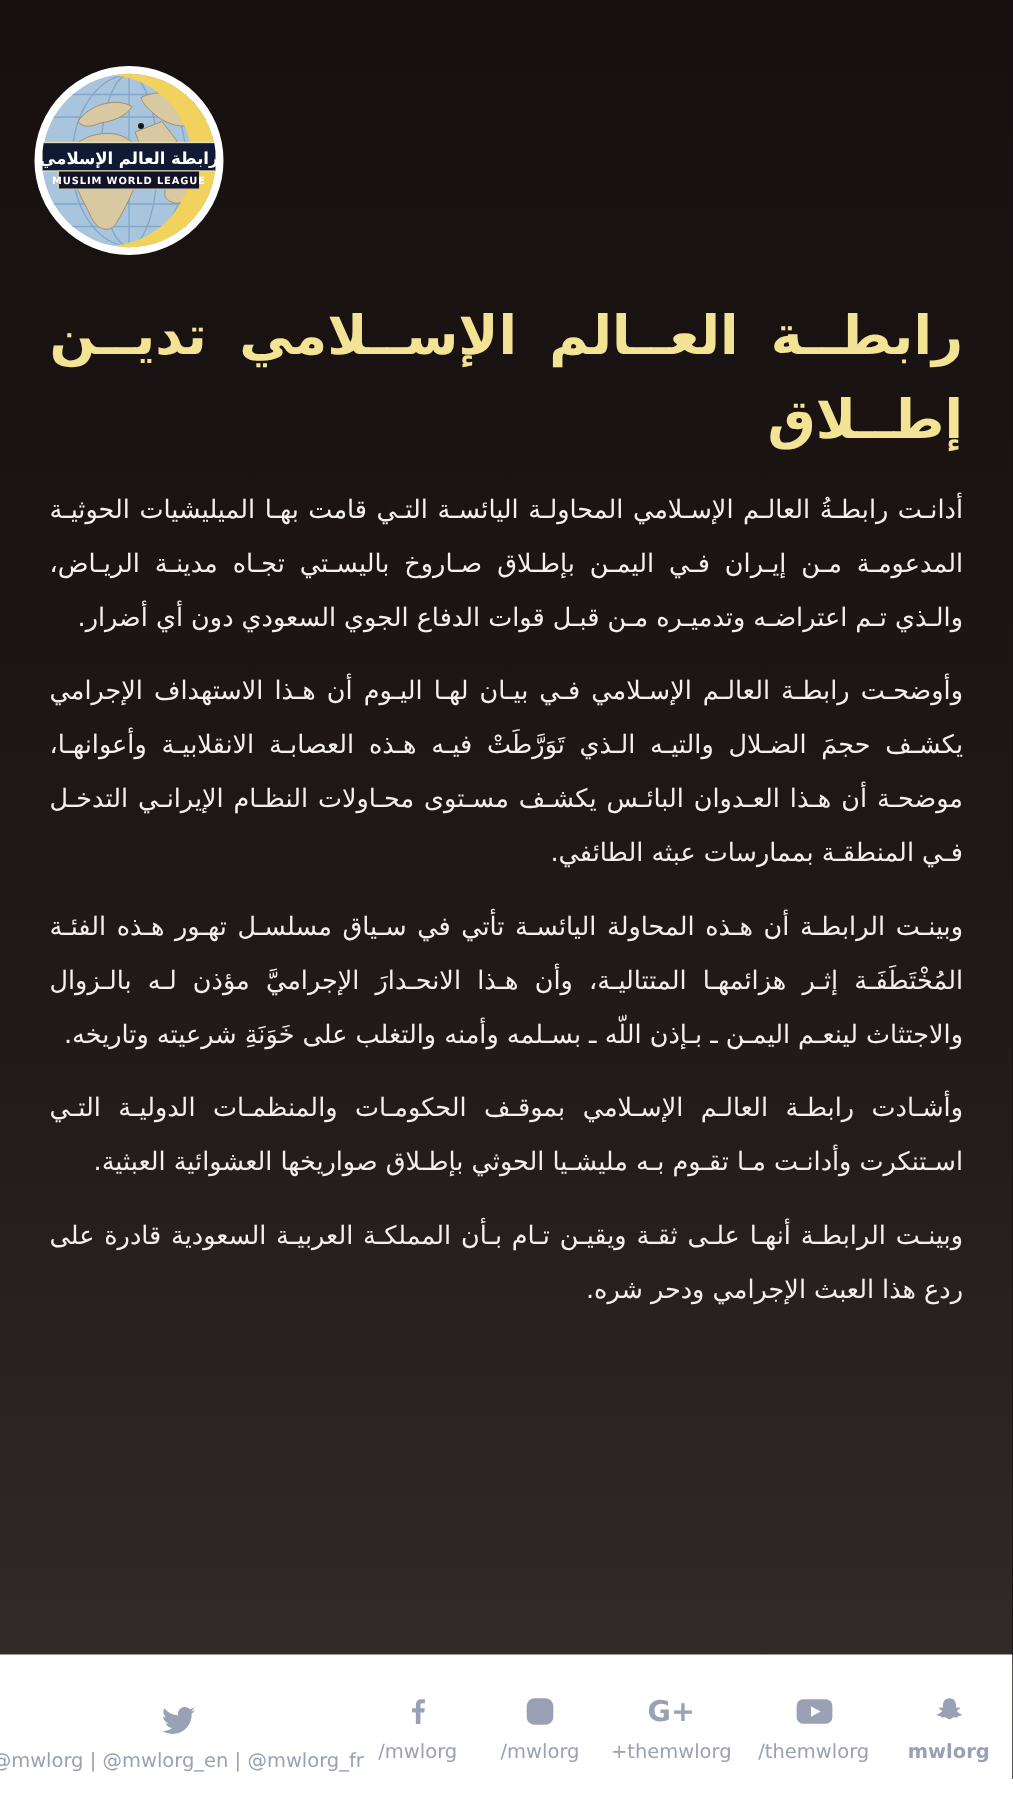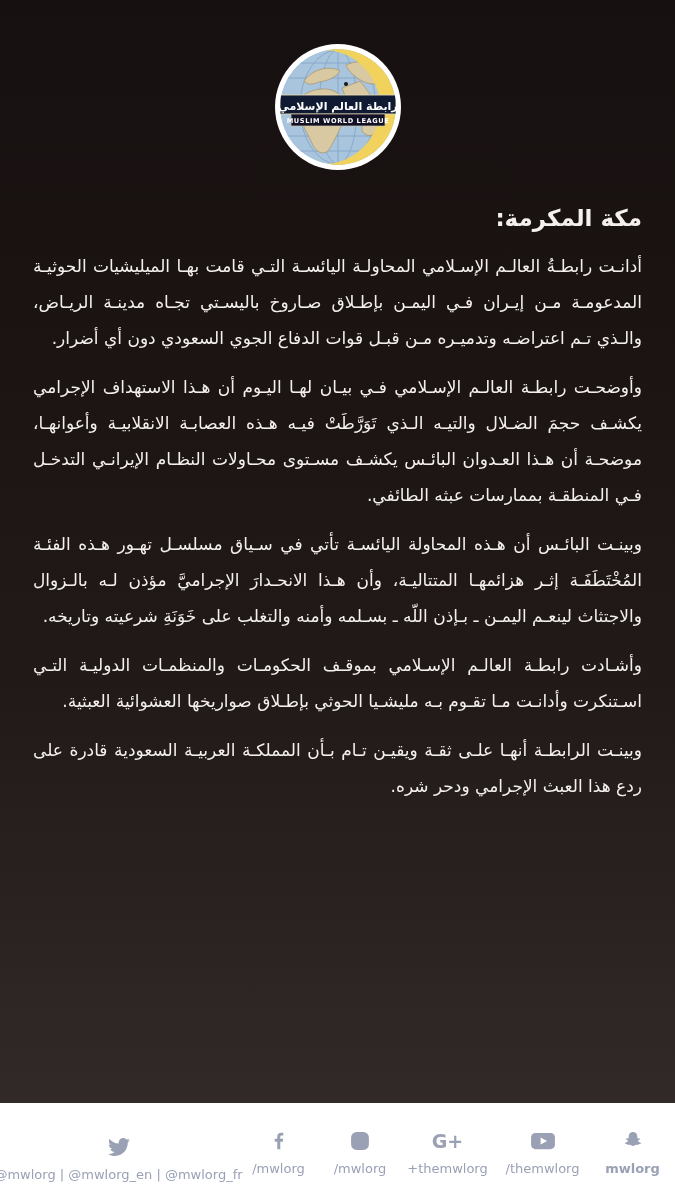--- a/index.html
+++ b/index.html
@@ -2,21 +2,21 @@
 <html lang="ar"><head>
 <meta charset="utf-8">
 <style>
   html,body{margin:0;padding:0;}
   body{width:675px;height:1200px;overflow:hidden;background:#111;}
   .page{
     position:relative;width:675px;height:1200px;
     background:linear-gradient(180deg,#171010 0%,#1b1413 30%,#221a18 58%,#2d2523 82%,#362e2c 100%);
     font-family:"DejaVu Sans",sans-serif;
   }
-  .logo-wrap{display:flex;justify-content:center;padding-top:37px;}
+  .logo-wrap{display:flex;padding-top:37px;margin-left:16px;}
   .headline{
     margin:20px 33px 0;direction:rtl;color:#f3e395;
     font-size:36px;font-weight:bold;line-height:56px;
   }
   .headline .hline{text-align:justify;text-align-last:justify;}
   .content{margin:0 33px;direction:rtl;color:#f3f0ee;}
   .dateline{margin-top:24px;font-size:23px;font-weight:bold;line-height:34px;text-align:right;}
   .content p{
     margin:13px 0 0;font-size:17px;line-height:36px;
     text-align:justify;text-align-last:right;letter-spacing:0;
@@ -91,27 +91,27 @@
       <g clip-path="url(#globeClip)">
         <rect x="-58" y="-12" width="116" height="19" fill="#101a33" stroke="#e5dcb8" stroke-width="0.9"></rect>
         <rect x="-47" y="7" width="94" height="12" fill="#131126" stroke="#cfc6a8" stroke-width="0.7"></rect>
       </g>
       <text x="0" y="2.5" text-anchor="middle" fill="#ffffff" font-family="DejaVu Sans, sans-serif" font-size="11" font-weight="bold">رابطة العالم الإسلامي</text>
       <text x="0" y="15.8" text-anchor="middle" fill="#ffffff" font-family="DejaVu Sans, sans-serif" font-size="6.6" font-weight="bold" letter-spacing="0.6">MUSLIM WORLD LEAGUE</text>
     </svg>
   </div>
 
   <div class="headline">
+    <div class="hline">رابطــة العــالم الإســلامي تديــن إطــلاق</div>
   </div>
 
   <div class="content">
-    <div class="dateline">مكة المكرمة:</div>
     <p>أدانـت رابطـةُ العالـم الإسـلامي المحاولـة اليائسـة التـي قامت بهـا الميليشيات الحوثيـة المدعومـة مـن إيـران فـي اليمـن بإطـلاق صـاروخ باليسـتي تجـاه مدينـة الريـاض، والـذي تـم اعتراضـه وتدميـره مـن قبـل قوات الدفاع الجوي السعودي دون أي أضرار.</p>
     <p>وأوضحـت رابطـة العالـم الإسـلامي فـي بيـان لهـا اليـوم أن هـذا الاستهداف الإجرامي يكشـف حجمَ الضـلال والتيـه الـذي تَوَرَّطَتْ فيـه هـذه العصابـة الانقلابيـة وأعوانهـا، موضحـة أن هـذا العـدوان البائـس يكشـف مسـتوى محـاولات النظـام الإيرانـي التدخـل فـي المنطقـة بممارسات عبثه الطائفي.</p>
-    <p>وبينـت البائـس أن هـذه المحاولة اليائسـة تأتي في سـياق مسلسـل تهـور هـذه الفئـة المُخْتَطَفَـة إثـر هزائمهـا المتتاليـة، وأن هـذا الانحـدارَ الإجراميَّ مؤذن لـه بالـزوال والاجتثاث لينعـم اليمـن ـ بـإذن اللّه ـ بسـلمه وأمنه والتغلب على خَوَنَةِ شرعيته وتاريخه.</p>
+    <p>وبينـت الرابطـة أن هـذه المحاولة اليائسـة تأتي في سـياق مسلسـل تهـور هـذه الفئـة المُخْتَطَفَـة إثـر هزائمهـا المتتاليـة، وأن هـذا الانحـدارَ الإجراميَّ مؤذن لـه بالـزوال والاجتثاث لينعـم اليمـن ـ بـإذن اللّه ـ بسـلمه وأمنه والتغلب على خَوَنَةِ شرعيته وتاريخه.</p>
     <p>وأشـادت رابطـة العالـم الإسـلامي بموقـف الحكومـات والمنظمـات الدوليـة التـي اسـتنكرت وأدانـت مـا تقـوم بـه مليشـيا الحوثي بإطـلاق صواريخها العشوائية العبثية.</p>
     <p>وبينـت الرابطـة أنهـا علـى ثقـة ويقيـن تـام بـأن المملكـة العربيـة السعودية قادرة على ردع هذا العبث الإجرامي ودحر شره.</p>
   </div>
 
   <div class="footer">
 
     <div class="social col-1">
       <span class="icon-box">
         <svg width="26" height="22" viewBox="0 0 24 24">
             <path d="M23.95 4.57c-.88.39-1.83.65-2.82.77 1.01-.6 1.79-1.57 2.16-2.72-.95.56-2 .97-3.12 1.19-.9-.95-2.18-1.55-3.6-1.55-2.72 0-4.92 2.2-4.92 4.92 0 .39.04.76.13 1.12C7.69 8.09 4.07 6.13 1.64 3.16c-.43.72-.67 1.56-.67 2.47 0 1.71.87 3.21 2.19 4.1-.81-.03-1.57-.25-2.23-.62v.06c0 2.39 1.69 4.38 3.95 4.83-.41.11-.85.17-1.3.17-.31 0-.61-.03-.91-.08.63 1.95 2.44 3.37 4.6 3.41-1.68 1.32-3.81 2.11-6.1 2.11-.39 0-.78-.02-1.17-.07 2.19 1.39 4.77 2.21 7.56 2.21 9.05 0 14-7.5 14-13.99 0-.21 0-.42-.02-.63.96-.69 1.8-1.56 2.46-2.55l-.05-.02z"></path>

